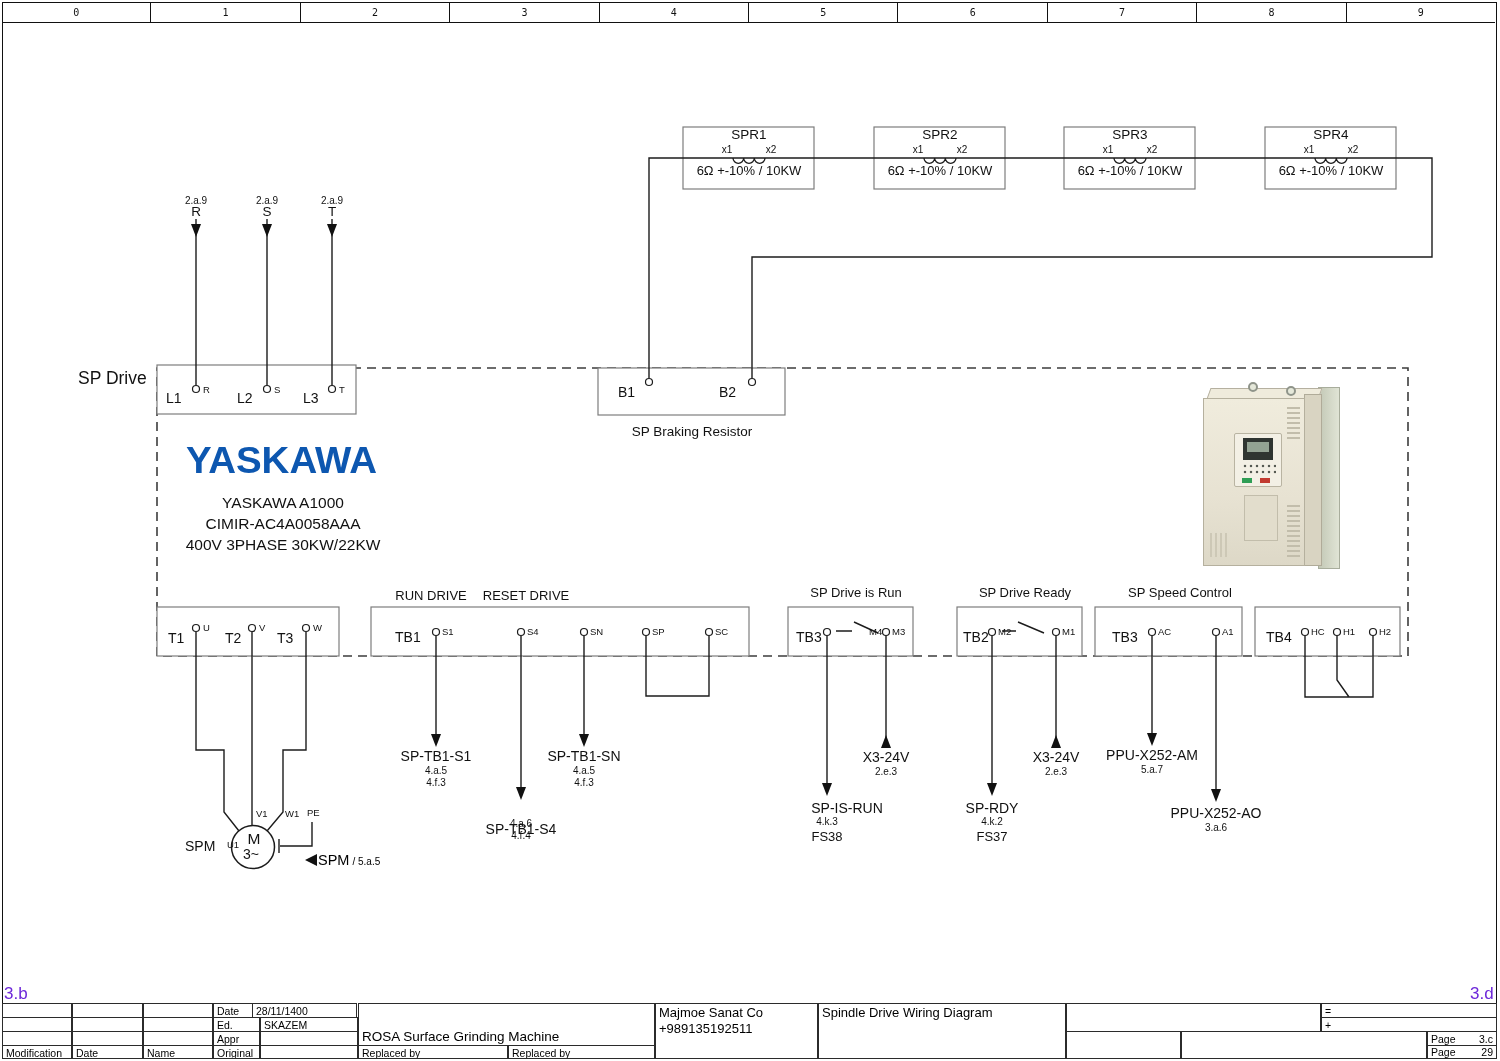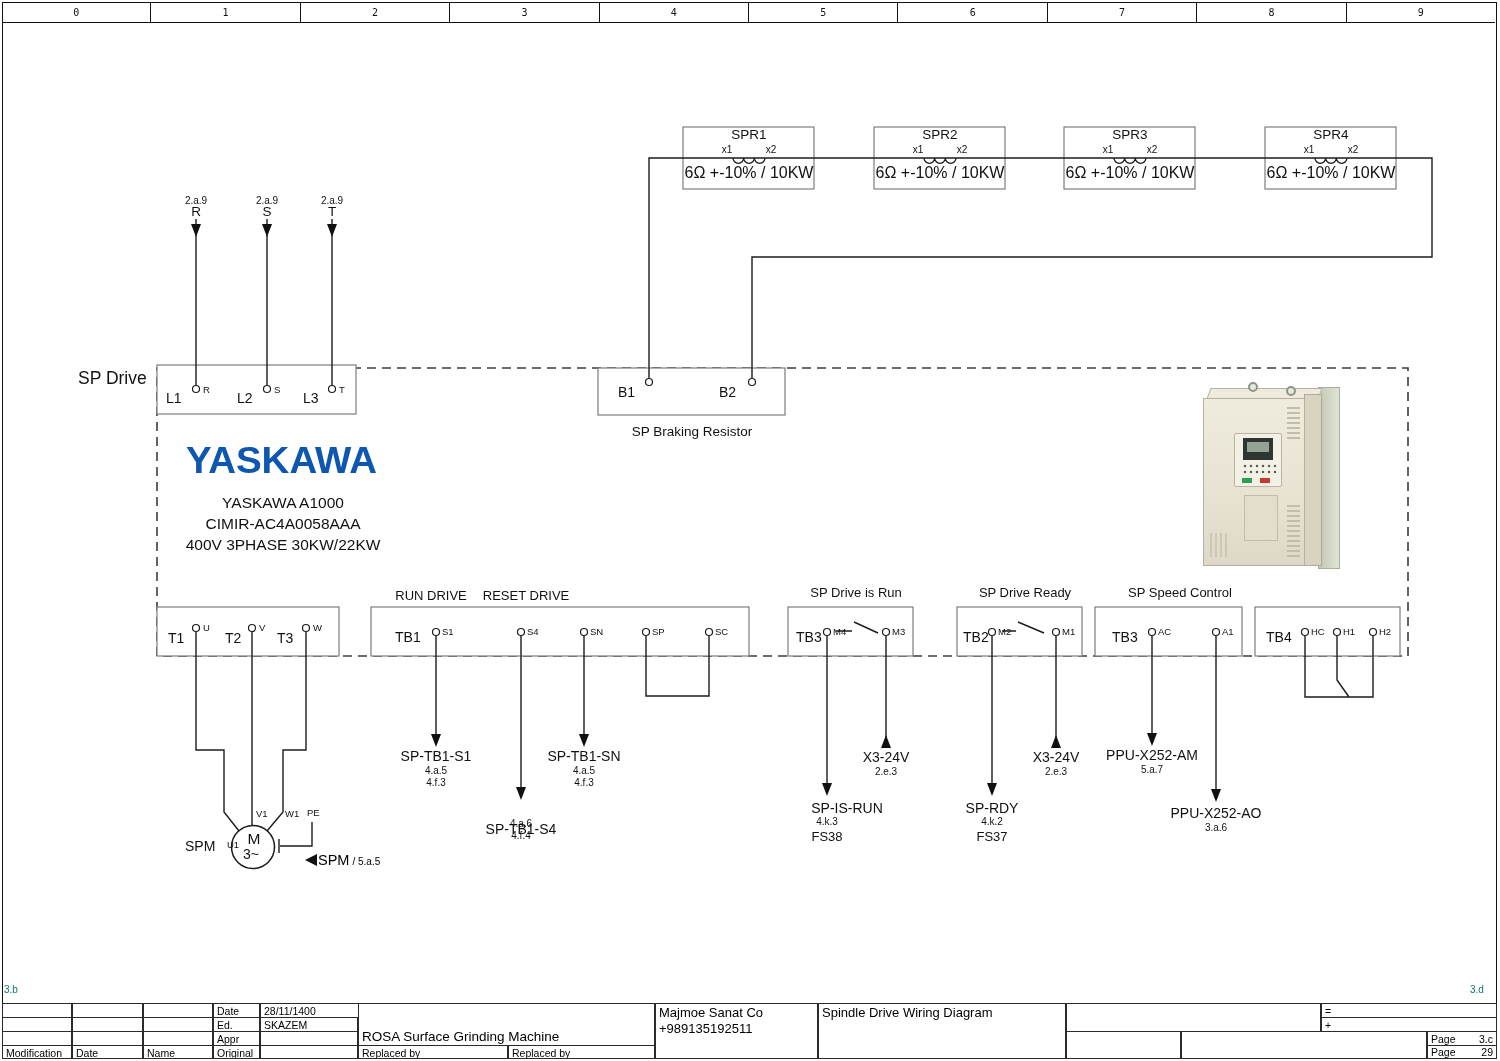--- a/index.html
+++ b/index.html
@@ -5,30 +5,30 @@
   html,body{margin:0;padding:0;background:#fff}
   .page{position:relative;width:1500px;height:1061px;background:#fff;font-family:"Liberation Sans",sans-serif;overflow:hidden}
   .pborder{position:absolute;left:2px;top:2px;width:1493px;height:1055px;border:1.5px solid #111}
   .ruler{position:absolute;left:2px;top:2px;width:1493px;height:20px;display:flex;border-bottom:1.4px solid #111}
   .rc{flex:1;border-right:1px solid #111;display:flex;align-items:center;justify-content:center;
       font:10px "DejaVu Sans Mono",monospace;color:#111}
   .rc:last-child{border-right:none}
   svg.sch{position:absolute;left:0;top:0}
   .lbl{position:absolute;white-space:nowrap;color:#111;line-height:1.1}
   .cx{transform:translateX(-50%)}
-  .s9{font-size:9.5px}.s10{font-size:10px}.s105{font-size:16px}.s13{font-size:13px}
+  .s9{font-size:9.5px}.s10{font-size:10px}.s105{font-size:13px}.s13{font-size:13px}
   .s135{font-size:13.5px}.s14{font-size:14px}.s15{font-size:15.5px}.s17{font-size:17.5px}
   .logo{position:absolute;font-size:37px;font-weight:800;letter-spacing:0px;color:#0d57b0;transform:scaleX(1.04);transform-origin:left}
   
   .tb{position:absolute;border:1px solid #2b2b2b;box-sizing:border-box;font-size:10.5px;color:#000;
       padding:1px 3px;overflow:hidden;background:#fff}
   .tb.btm{display:flex;align-items:flex-end;font-size:13.5px}
   .tb.big{font-size:13px;line-height:1.25}
   .tb.split{display:flex;justify-content:space-between;align-items:center}
-  .corner{position:absolute;font-size:10px;color:#0f766e}
+  .corner{position:absolute;font-size:17px;color:#6d28d9}
   
   .spmlink{position:absolute;display:flex;align-items:center}
   .tri-left{width:0;height:0;border-top:6px solid transparent;border-bottom:6px solid transparent;border-right:12px solid #111;margin-right:1px}
   .spmlink .big{font-size:14.5px}
   .spmlink .small{font-size:10px;margin-left:3px;margin-top:2px}
   
   .photo{position:absolute;left:1198px;top:383px;width:150px;height:194px}
   .photo div{position:absolute;box-sizing:border-box}
   .ph-back{left:120px;top:4px;width:22px;height:182px;background:linear-gradient(90deg,#c3c8b6,#e0e4d5);border:1px solid #a8ad9c}
   .ph-top{left:10px;top:5px;width:112px;height:14px;background:#efebdc;border:1px solid #b5b0a0;transform:skewX(-20deg)}
@@ -202,21 +202,21 @@
   <span class="lbl s13 cx" style="left:526px;top:589px">RESET DRIVE</span>
   <span class="lbl s14" style="left:395px;top:630px">TB1</span>
   <span class="lbl s9" style="left:442px;top:627px">S1</span>
   <span class="lbl s9" style="left:527px;top:627px">S4</span>
   <span class="lbl s9" style="left:590px;top:627px">SN</span>
   <span class="lbl s9" style="left:652px;top:627px">SP</span>
   <span class="lbl s9" style="left:715px;top:627px">SC</span>
 
   <span class="lbl s13 cx" style="left:856px;top:586px">SP Drive is Run</span>
   <span class="lbl s14" style="left:796px;top:630px">TB3</span>
-  <span class="lbl s9" style="left:833px;top:627px">M4</span>
+  <span class="lbl s9" style="left:869px;top:627px">M4</span>
   <span class="lbl s9" style="left:892px;top:627px">M3</span>
 
   <span class="lbl s13 cx" style="left:1025px;top:586px">SP Drive Ready</span>
   <span class="lbl s14" style="left:963px;top:630px">TB2</span>
   <span class="lbl s9" style="left:998px;top:627px">M2</span>
   <span class="lbl s9" style="left:1062px;top:627px">M1</span>
 
   <span class="lbl s13 cx" style="left:1180px;top:586px">SP Speed Control</span>
   <span class="lbl s14" style="left:1112px;top:630px">TB3</span>
   <span class="lbl s9" style="left:1158px;top:627px">AC</span>
@@ -286,21 +286,21 @@
   </div>
 
   <span class="corner" style="left:4px;top:984px">3.b</span>
   <span class="corner" style="left:1470px;top:984px">3.d</span>
 
   <div>
     <div class="tb" style="left:2px;top:1003px;width:70px;height:15px"></div>
     <div class="tb" style="left:72px;top:1003px;width:71px;height:15px"></div>
     <div class="tb" style="left:143px;top:1003px;width:70px;height:15px"></div>
     <div class="tb" style="left:213px;top:1003px;width:47px;height:15px">Date</div>
-    <div class="tb" style="left:260px;top:1003px;width:105px;height:15px">28/11/1400</div>
+    <div class="tb" style="left:252px;top:1003px;width:105px;height:15px">28/11/1400</div>
     <div class="tb" style="left:2px;top:1017px;width:70px;height:15px"></div>
     <div class="tb" style="left:72px;top:1017px;width:71px;height:15px"></div>
     <div class="tb" style="left:143px;top:1017px;width:70px;height:15px"></div>
     <div class="tb" style="left:213px;top:1017px;width:47px;height:15px">Ed.</div>
     <div class="tb" style="left:260px;top:1017px;width:98px;height:15px">SKAZEM</div>
     <div class="tb" style="left:2px;top:1031px;width:70px;height:15px"></div>
     <div class="tb" style="left:72px;top:1031px;width:71px;height:15px"></div>
     <div class="tb" style="left:143px;top:1031px;width:70px;height:15px"></div>
     <div class="tb" style="left:213px;top:1031px;width:47px;height:15px">Appr</div>
     <div class="tb" style="left:260px;top:1031px;width:98px;height:15px"></div>

